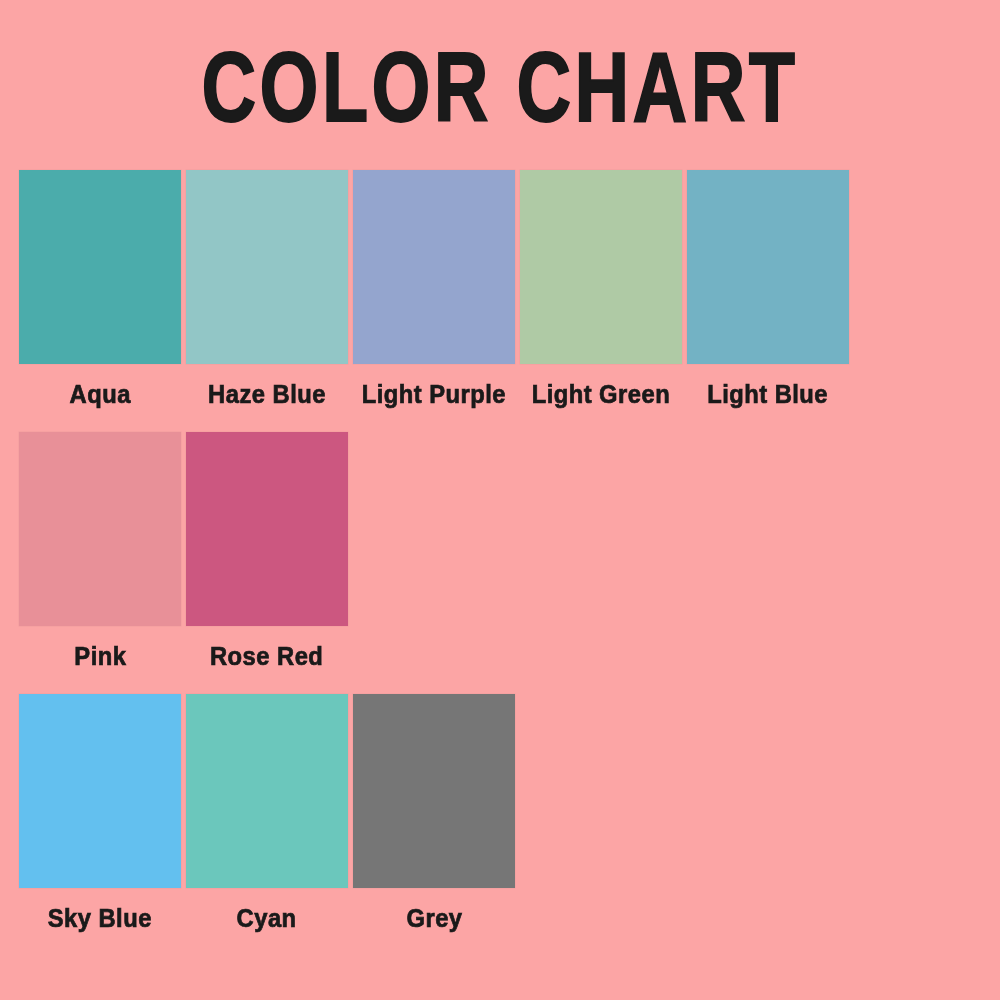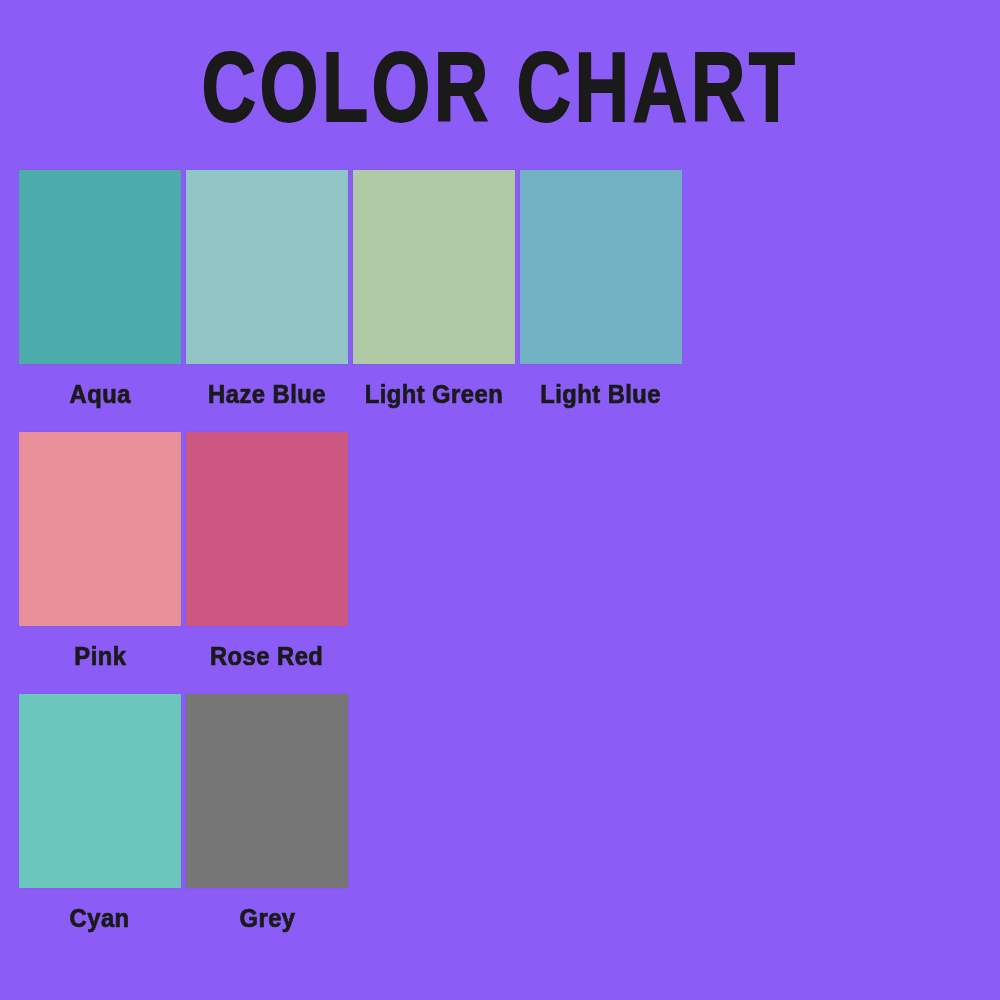--- a/index.html
+++ b/index.html
@@ -83,34 +83,38 @@
     color: #1a1a1a;
     text-align: center;
     white-space: nowrap;
     transform: scaleX(0.95) scaleY(1.06);
     -webkit-text-stroke: 0.7px #1a1a1a;
   }
 </style>
 </head>
 <body>
 
-<div id="page" style="background: #8b5cf6; text-decoration: underline;">
+<div id="page" style="background: #fca5a5; text-decoration: underline;">
 
   <div id="chart-title">COLOR CHART</div>
 
   <div id="swatch-grid">
 
     <div class="swatch-row">
       <div class="swatch-cell">
         <div class="swatch-chip" style="background-color: rgb(75, 172, 171);"></div>
         <div class="swatch-label">Aqua</div>
       </div>
       <div class="swatch-cell">
         <div class="swatch-chip" style="background-color: rgb(146, 198, 198);"></div>
         <div class="swatch-label">Haze Blue</div>
+      </div>
+      <div class="swatch-cell">
+        <div class="swatch-chip" style="background-color: rgb(148, 165, 206);"></div>
+        <div class="swatch-label">Light Purple</div>
       </div>
       <div class="swatch-cell">
         <div class="swatch-chip" style="background-color: rgb(175, 202, 165);"></div>
         <div class="swatch-label">Light Green</div>
       </div>
       <div class="swatch-cell">
         <div class="swatch-chip" style="background-color: rgb(115, 178, 196);"></div>
         <div class="swatch-label">Light Blue</div>
       </div>
     </div>
@@ -121,20 +125,24 @@
         <div class="swatch-label">Pink</div>
       </div>
       <div class="swatch-cell">
         <div class="swatch-chip" style="background-color: rgb(204, 87, 128);"></div>
         <div class="swatch-label">Rose Red</div>
       </div>
     </div>
 
     <div class="swatch-row">
       <div class="swatch-cell">
+        <div class="swatch-chip" style="background-color: rgb(99, 192, 239);"></div>
+        <div class="swatch-label">Sky Blue</div>
+      </div>
+      <div class="swatch-cell">
         <div class="swatch-chip" style="background-color: rgb(107, 199, 188);"></div>
         <div class="swatch-label">Cyan</div>
       </div>
       <div class="swatch-cell">
         <div class="swatch-chip" style="background-color: rgb(118, 118, 118);"></div>
         <div class="swatch-label">Grey</div>
       </div>
     </div>
 
   </div>

